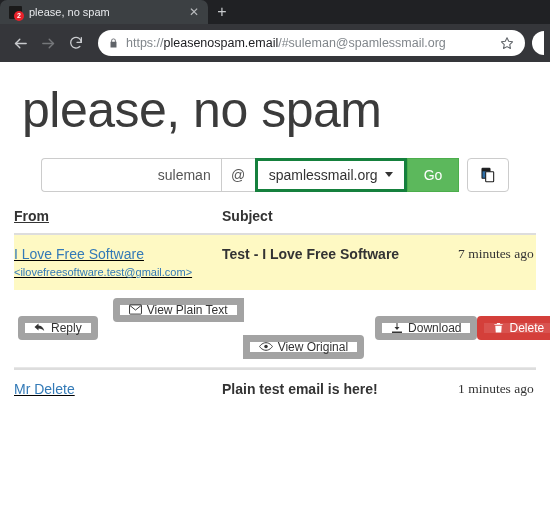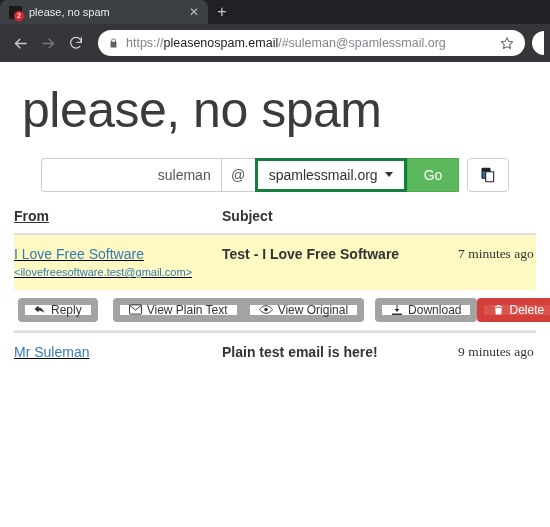--- a/index.html
+++ b/index.html
@@ -324,21 +324,21 @@
     color: #333333;
     background: #ffffff;
     border: 7px solid #a3a3a3;
     border-radius: 4px;
     box-sizing: border-box;
     white-space: nowrap;
   }
   .btn-group { display: flex; }
   .btn-group .btn { border-radius: 0; margin-left: -1px; }
   .btn-group .btn:first-child { border-radius: 4px 0 0 4px; margin-left: 4px; }
-  .btn-group .btn:last-child { border-radius: 0 4px 4px 0; }
+  .btn-group .btn:last-child { border-radius: 0 4px 4px 0; margin-top: 37px; }
   .spacer-sm { width: 11px; flex: 0 0 auto; }
   .spacer-flex { flex: 1 1 auto; }
   .btn-danger {
     background: #d9534f;
     border-color: #d43f3a;
     color: #ffffff;
   }
   .btn svg { display: block; flex: 0 0 auto; }
 
   .mail-body {
@@ -498,24 +498,24 @@
           <span>Delete</span>
         </div>
       </div>
 
     </div>
 
     <div class="row-divider"></div>
 
     <div class="mail-row">
       <div class="col-from">
-        <div class="sender-name">Mr Suleman</div>
+        <div class="sender-name">Mr Delete</div>
       </div>
       <div class="col-subject">
         <div class="subject">Plain test email is here!</div>
       </div>
       <div class="col-time">
-        <div class="time">9 minutes ago</div>
+        <div class="time">1 minutes ago</div>
       </div>
     </div>
 
   </div>
 </div>
 
 </body></html>

